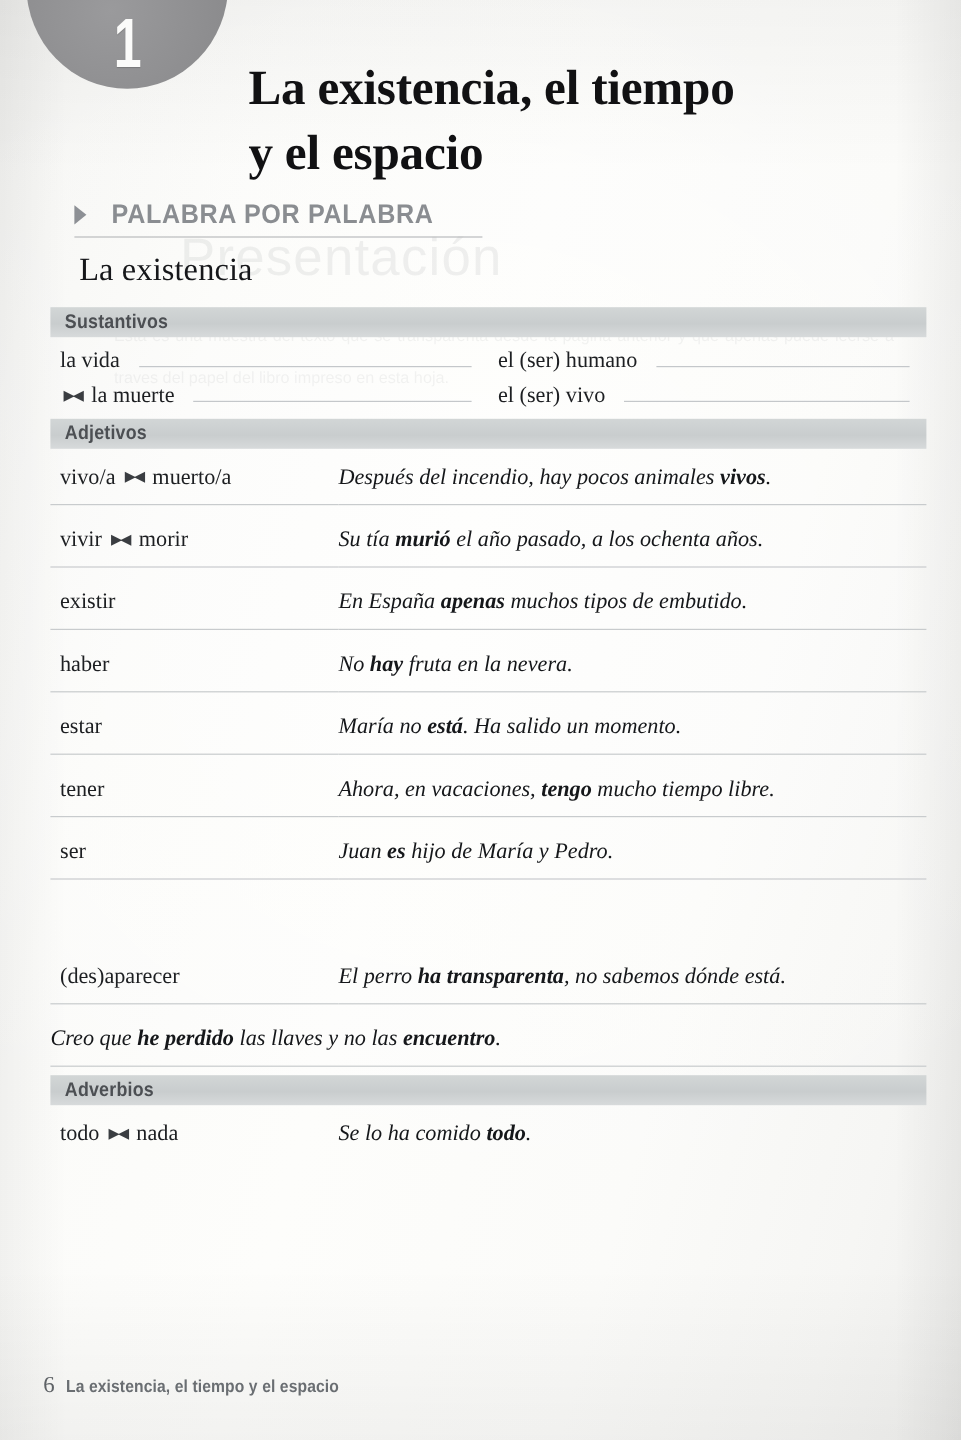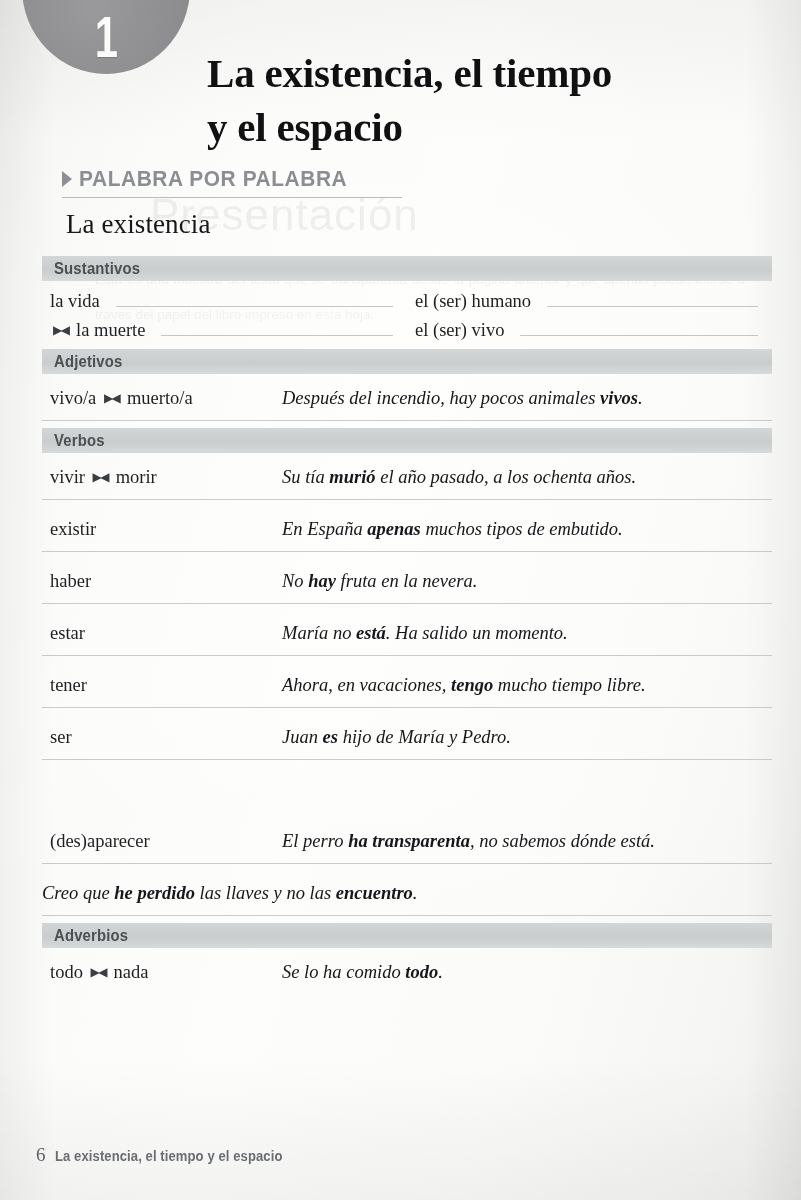--- a/index.html
+++ b/index.html
@@ -95,21 +95,21 @@
   }
 
   
   .kicker {
     position: absolute;
     left: 62px;
     top: 166px;
     width: 340px;
     display: flex;
     align-items: center;
-    gap: 7px;
+    gap: 21px;
     padding-bottom: 5px;
     border-bottom: 1.5px solid #b9bbbd;
   }
   .kicker-marker {
     width: 0;
     height: 0;
     border-top: 8px solid transparent;
     border-bottom: 8px solid transparent;
     border-left: 10px solid #8d9095;
     flex: 0 0 auto;
@@ -309,23 +309,20 @@
           </div>
         </div>
       </div>
       <div class="band">
         <span class="band-label">Adjetivos</span>
       </div>
       <div class="row ruled">
         <div class="cell-term">vivo/a <span class="opp">▶◀</span> muerto/a</div>
         <div class="cell-example">Después del incendio, hay pocos animales <b>vivos</b>.</div>
       </div>
-      <div class="band">
-        <span class="band-label">Verbos</span>
-      </div>
       <div class="row ruled">
         <div class="cell-term">vivir <span class="opp">▶◀</span> morir</div>
         <div class="cell-example">Su tía <b>murió</b> el año pasado, a los ochenta años.</div>
       </div>
       <div class="row ruled">
         <div class="cell-term">existir</div>
         <div class="cell-example">En España <b>apenas</b> muchos tipos de embutido.</div>
       </div>
       <div class="row ruled">
         <div class="cell-term">haber</div>

